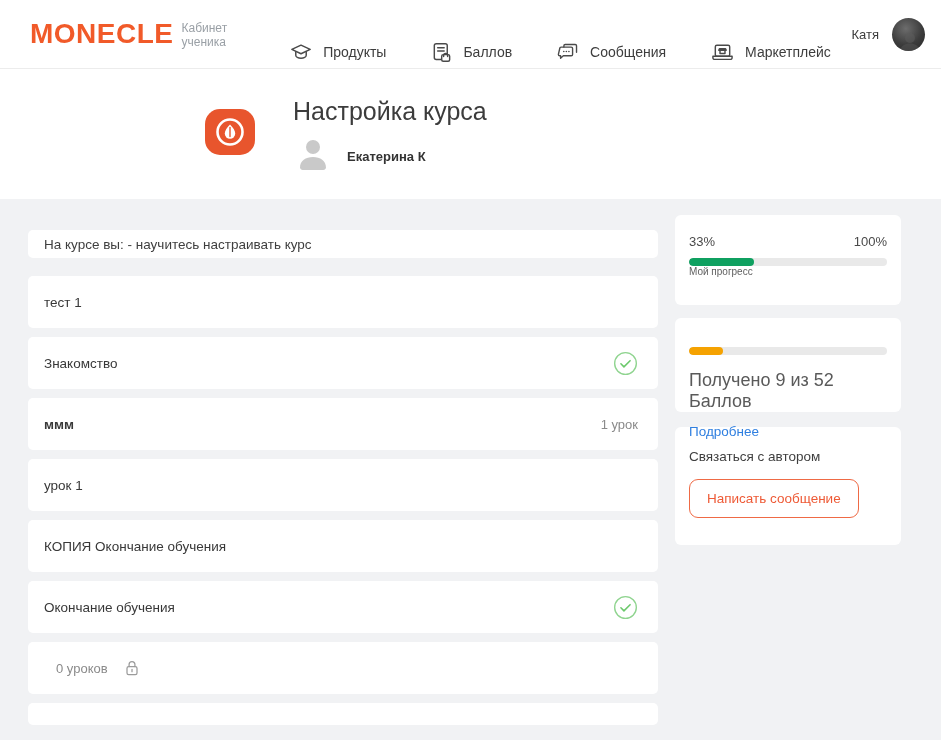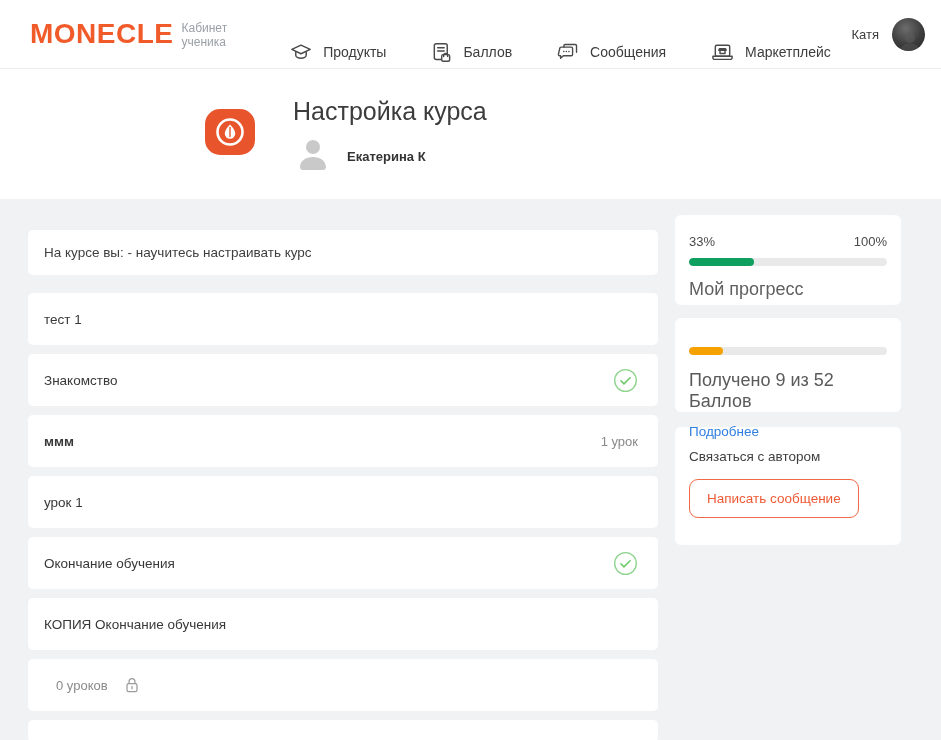--- a/index.html
+++ b/index.html
@@ -42,21 +42,21 @@
   .author-row { display: flex; align-items: center; gap: 14px; }
   .author-name { font-size: 13px; font-weight: bold; color: #333; }
 
   
   .main { display: flex; align-items: flex-start; }
   .content { width: 630px; margin: 31px 0 0 28px; }
   .sidebar { width: 226px; margin: 16px 0 0 17px; }
 
   .card { background: #fff; border-radius: 5px; }
   .desc-card {
-    height: 45px; display: flex; align-items: center; padding: 0 16px;
+    height: 28px; display: flex; align-items: center; padding: 0 16px;
     margin-bottom: 18px; font-size: 13.5px; color: #3f3f3f;
   }
   .section-row {
     height: 52px; display: flex; align-items: center;
     padding: 0 20px 0 16px; margin-bottom: 9px;
     font-size: 13.5px; color: #383838; cursor: pointer;
   }
   .section-row .title { flex: 1 1 auto; }
   .section-row.bold .title { font-weight: bold; }
   .section-row.muted .title { color: #a8a8a8; }
@@ -65,21 +65,21 @@
   .partial-card { height: 22px; border-radius: 5px; margin-top: 5px; }
 
   
   .side-card { background: #fff; border-radius: 6px; padding: 18px 14px; }
   .progress-card { height: 90px; padding-top: 19px; margin-bottom: 13px; }
   .pct-row { display: flex; justify-content: space-between; font-size: 13px; color: #4a4a4a; }
   .bar { height: 8px; background: #e9e9e9; border-radius: 4px; margin-top: 9px; overflow: hidden; }
   .bar-fill { height: 100%; border-radius: 4px; }
   .bar-fill.green { background: #0FA060; }
   .bar-fill.orange { background: #F5A201; }
-  .progress-label { font-size: 18px; color: #5f5f5f; margin-top: 13px; }
+  .progress-label { font-size: 10px; color: #5f5f5f; }
   .points-card { height: 94px; padding-top: 20px; margin-bottom: 15px; }
   .points-text { font-size: 18px; color: #5a5a5a; margin-top: 15px; }
   .points-link { font-size: 13.5px; color: #2F7FE0; margin-top: 12px; cursor: pointer; display: inline-block; }
   .contact-card { height: 118px; padding-top: 22px; }
   .contact-title { font-size: 13.5px; color: #3f3f3f; }
   .contact-btn {
     margin-top: 15px; display: inline-block; background: #fff;
     border: 1px solid #ef6a45; border-radius: 9px; color: #ee5a36;
     font-size: 13.5px; padding: 11px 17px; cursor: pointer;
     font-family: "Liberation Sans", sans-serif;
@@ -205,32 +205,32 @@
       <div class="card section-row bold">
     <span class="title">ммм</span>
     <span class="lessons">1 урок</span>
 
   </div>
       <div class="card section-row">
     <span class="title">урок 1</span>
 
   </div>
       <div class="card section-row">
+    <span class="title">КОПИЯ Окончание обучения</span>
+
+  </div>
+      <div class="card section-row">
     <span class="title">Окончание обучения</span>
 
     <span class="row-icon">
       <svg width="25" height="25" viewBox="0 0 24 24">
         <circle cx="12" cy="12" r="10.4" fill="none" stroke="#8fd48f" stroke-width="1.3"></circle>
         <path d="M7.6 12.3 l2.9 2.9 L16.4 9.3" fill="none" stroke="#6cc96c" stroke-width="1.5" stroke-linecap="round" stroke-linejoin="round"></path>
       </svg>
     </span>
-
-  </div>
-      <div class="card section-row">
-    <span class="title">КОПИЯ Окончание обучения</span>
 
   </div>
       <div class="card section-row muted">
     <span class="lessons">0 уроков</span>
 
     <span class="row-icon">
       <svg width="20" height="22" viewBox="0 0 24 24" fill="none" stroke="#9b9b9b" stroke-width="1.5" stroke-linecap="round">
         <rect x="6" y="10.3" width="12" height="9.7" rx="2"></rect>
         <path d="M8.5 10.3 V7.8 a3.5 3.5 0 0 1 7 0 v2.5"></path>
         <line x1="12" y1="13.7" x2="12" y2="16.4"></line>

